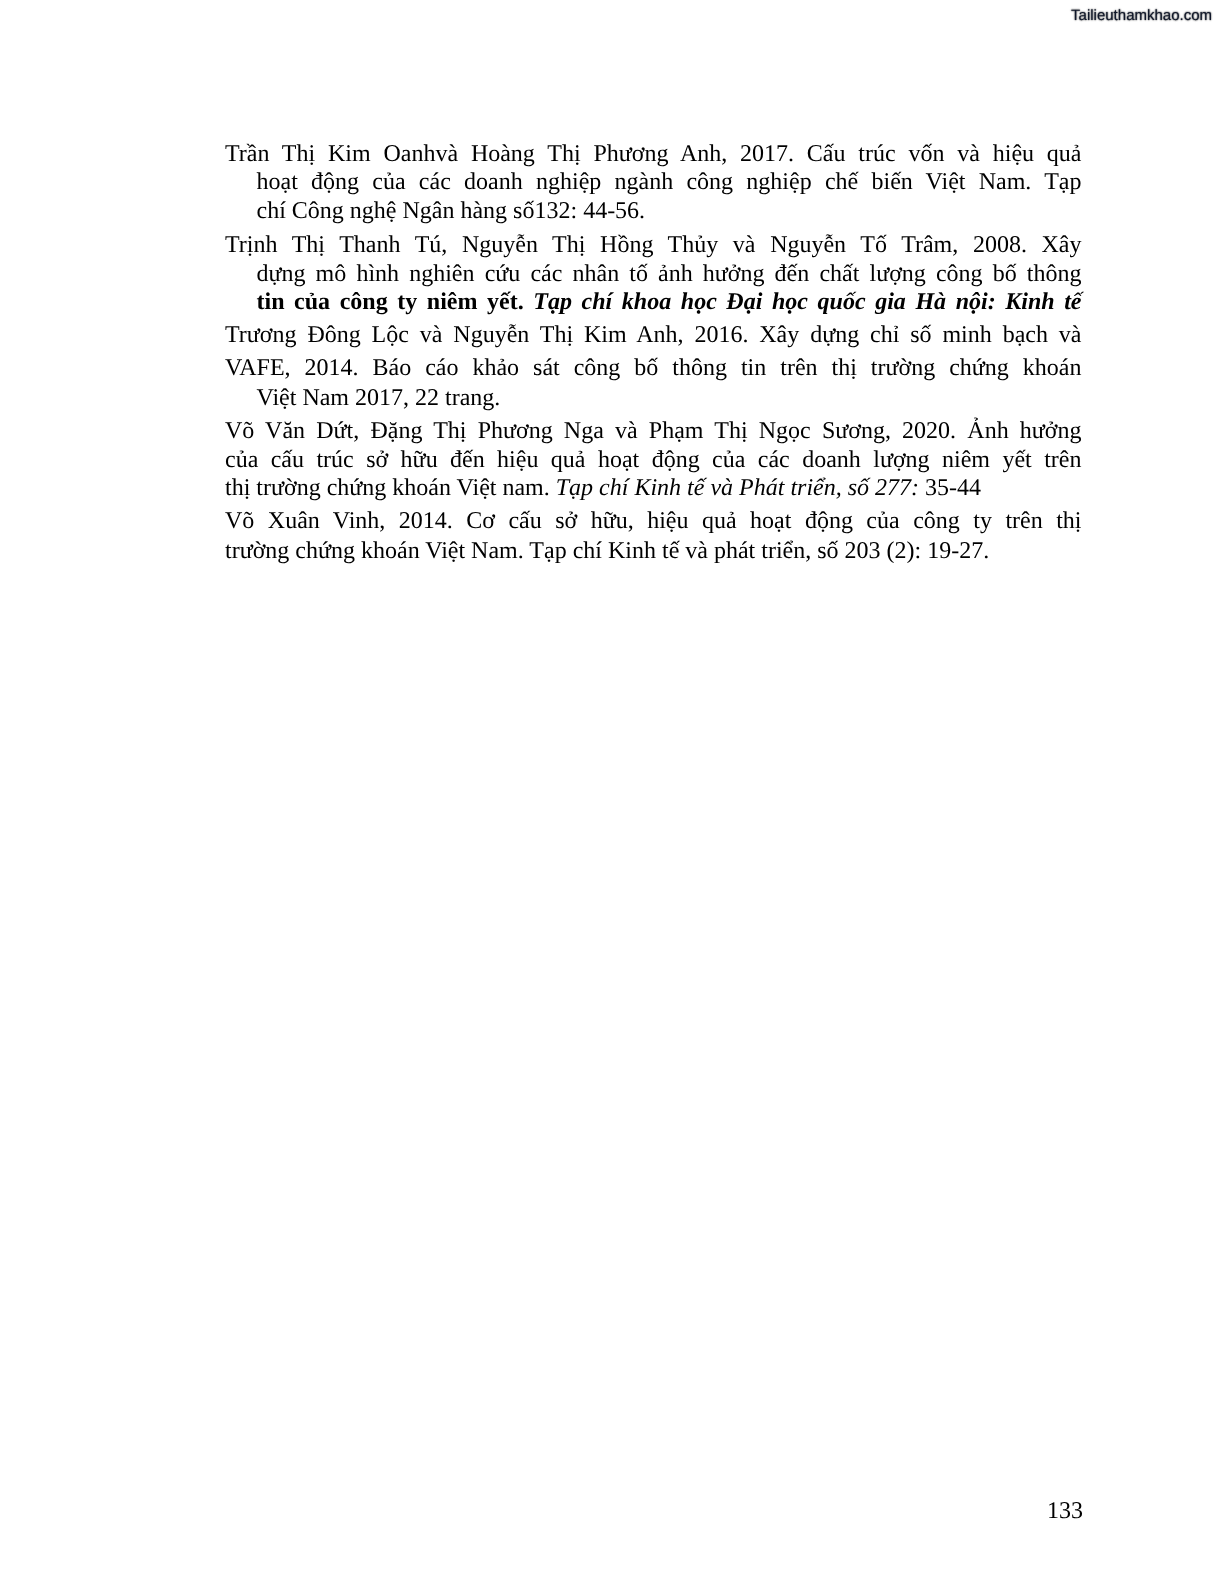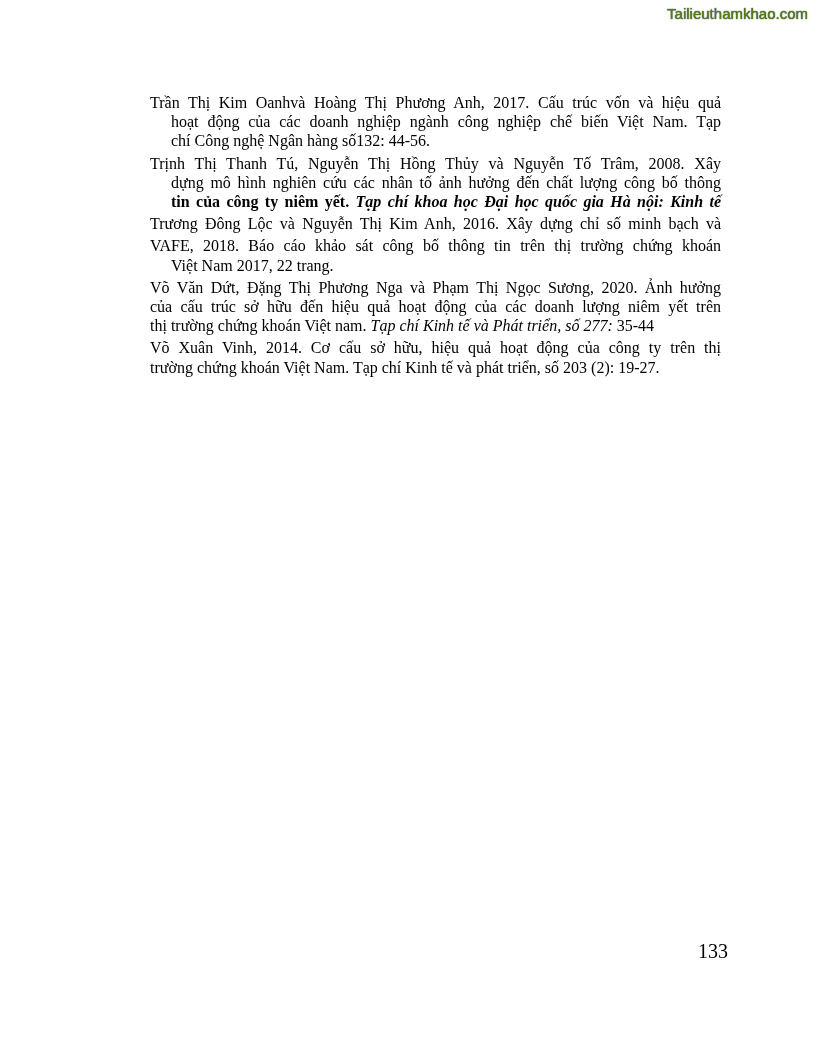--- a/index.html
+++ b/index.html
@@ -13,22 +13,22 @@
       position: relative;
       overflow: hidden;
       font-family: "Liberation Serif", "DejaVu Serif", serif;
       color: #000000;
     }
     .watermark {
       position: absolute;
       top: 5px;
       right: 8px;
       font-family: "Liberation Sans", "DejaVu Sans", sans-serif;
-      font-size: 15px;
-      color: #4d7c0f;
+      font-size: 10px;
+      color: #0f172a;
       text-shadow: 0 0 1px #777, 0 0 1px #777, 0 0 1px #999;
       letter-spacing: 0px;
     }
     .refs {
       position: absolute;
       left: 150px;
       top: 93px;
       width: 571px;
       font-size: 16px;
       line-height: 19.2px;
@@ -54,22 +54,22 @@
     }
     .ref.justify-lines .line.last {
       text-align-last: left;
     }
     em {
       font-style: italic;
     }
     .page-number {
       position: absolute;
       left: 698px;
-      top: 940px;
-      font-size: 20px;
+      top: 999px;
+      font-size: 16px;
       font-family: "Liberation Serif", "DejaVu Serif", serif;
     }
   </style>
 </head>
 <body>
 
 <div class="watermark">Tailieuthamkhao.com</div>
 
 <div class="refs" id="refs">
     <div class="ref justify-lines hanging">
@@ -79,21 +79,21 @@
     </div>
     <div class="ref justify-lines hanging">
       <span class="line"><span>Trịnh Thị Thanh Tú, Nguyễn Thị Hồng Thủy và Nguyễn Tố Trâm, 2008. Xây</span></span>
       <span class="line" style="text-indent: 0px;"><span>dựng mô hình nghiên cứu các nhân tố ảnh hưởng đến chất lượng công bố thông</span></span>
       <span class="line" style="text-indent: 0px; font-weight: bold;"><span>tin của công ty niêm yết. </span><em>Tạp chí khoa học Đại học quốc gia Hà nội: Kinh tế</em></span>
     </div>
     <div class="ref justify-lines hanging">
       <span class="line"><span>Trương Đông Lộc và Nguyễn Thị Kim Anh, 2016. Xây dựng chỉ số minh bạch và</span></span>
     </div>
     <div class="ref justify-lines hanging">
-      <span class="line"><span>VAFE, 2018. Báo cáo khảo sát công bố thông tin trên thị trường chứng khoán</span></span>
+      <span class="line"><span>VAFE, 2014. Báo cáo khảo sát công bố thông tin trên thị trường chứng khoán</span></span>
       <span class="line last" style="text-indent: 0px;"><span>Việt Nam 2017, 22 trang.</span></span>
     </div>
     <div class="ref justify-lines flush">
       <span class="line"><span>Võ Văn Dứt, Đặng Thị Phương Nga và Phạm Thị Ngọc Sương, 2020. Ảnh hưởng</span></span>
       <span class="line"><span>của cấu trúc sở hữu đến hiệu quả hoạt động của các doanh lượng niêm yết trên</span></span>
       <span class="line last"><span>thị trường chứng khoán Việt nam.  </span><em>Tạp chí Kinh tế và Phát triển, số 277:</em><span> 35-44</span></span>
     </div>
     <div class="ref justify-lines flush">
       <span class="line"><span>Võ Xuân Vinh, 2014. Cơ cấu sở hữu, hiệu quả hoạt động của công ty trên thị</span></span>
       <span class="line last"><span>trường chứng khoán Việt Nam. Tạp chí Kinh tế và phát triển, số 203 (2): 19-27.</span></span>

